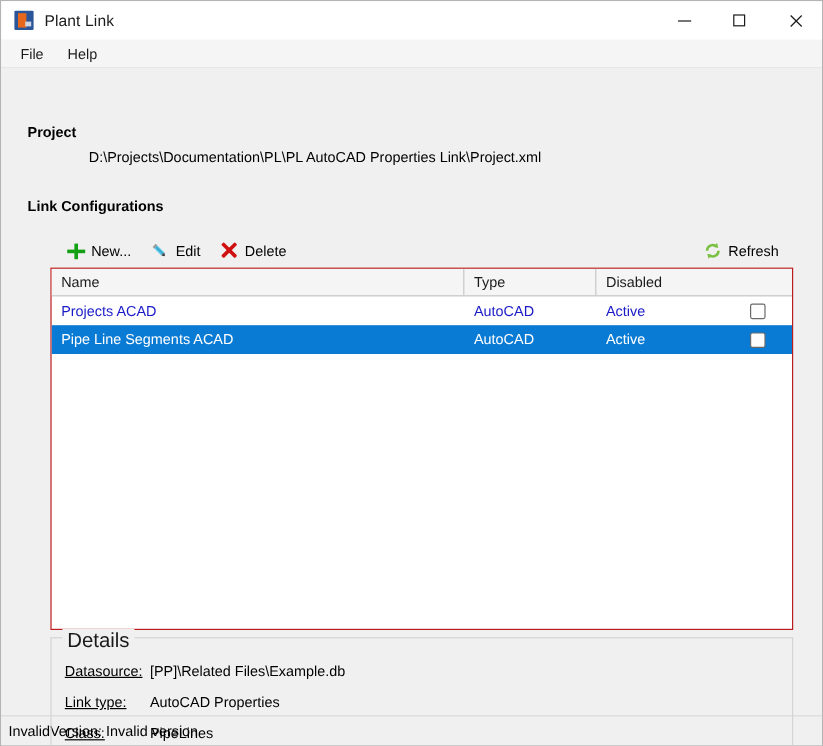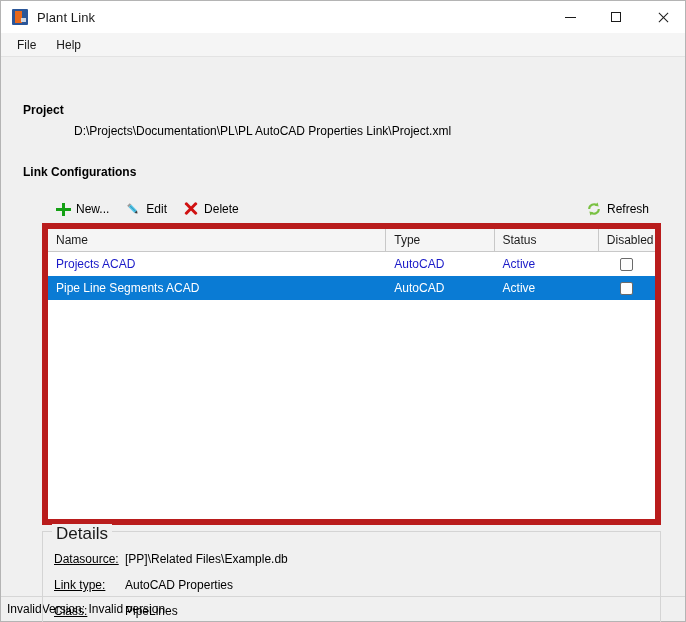--- a/index.html
+++ b/index.html
@@ -212,21 +212,21 @@
   .ico-x:after  { transform: rotate(-45deg); }
 
   
   .grid {
     position: absolute;
     left: 41px;
     top: 166px;
     width: 619px;
     height: 302px;
     background: #ffffff;
-    border: 6px solid #b91c1c;
+    border: 1px solid #b91c1c;
     box-sizing: border-box;
     overflow: hidden;
   }
   .grid-head {
     display: flex;
     height: 23px;
     background: #f5f5f5;
     border-bottom: 1px solid #c8c8c8;
     box-sizing: border-box;
   }
@@ -391,21 +391,20 @@
           </span>
           <span>Refresh</span>
         </div>
       </div>
     </div>
 
     <div class="grid">
       <div class="grid-head">
         <div class="hcell c-name">Name</div>
         <div class="hcell c-type">Type</div>
-        <div class="hcell c-status">Status</div>
         <div class="hcell c-disabled">Disabled</div>
       </div>
 
       <div class="grid-row">
         <div class="cell c-name">Projects ACAD</div>
         <div class="cell c-type">AutoCAD</div>
         <div class="cell c-status">Active</div>
         <div class="cell c-disabled chk">
           <span class="checkbox"></span>
         </div>

